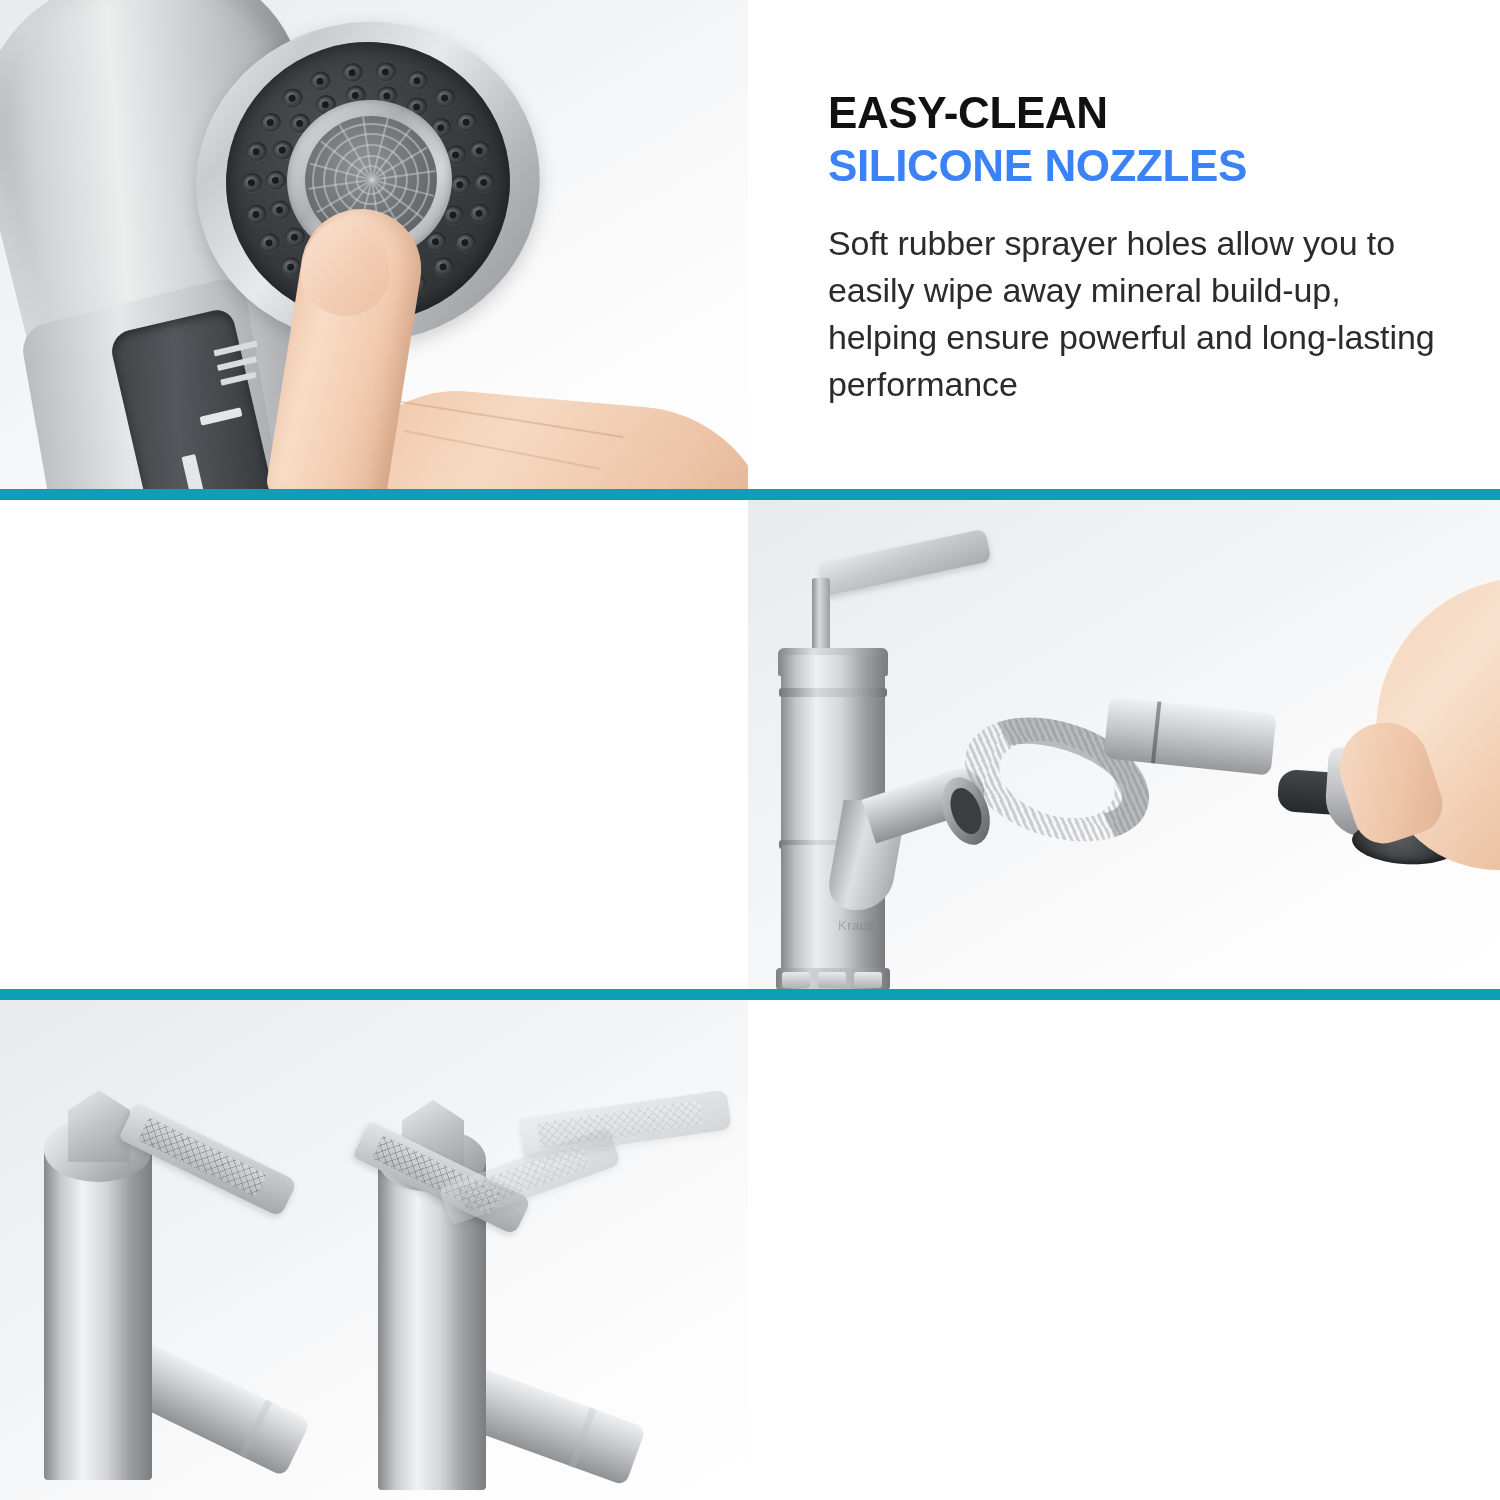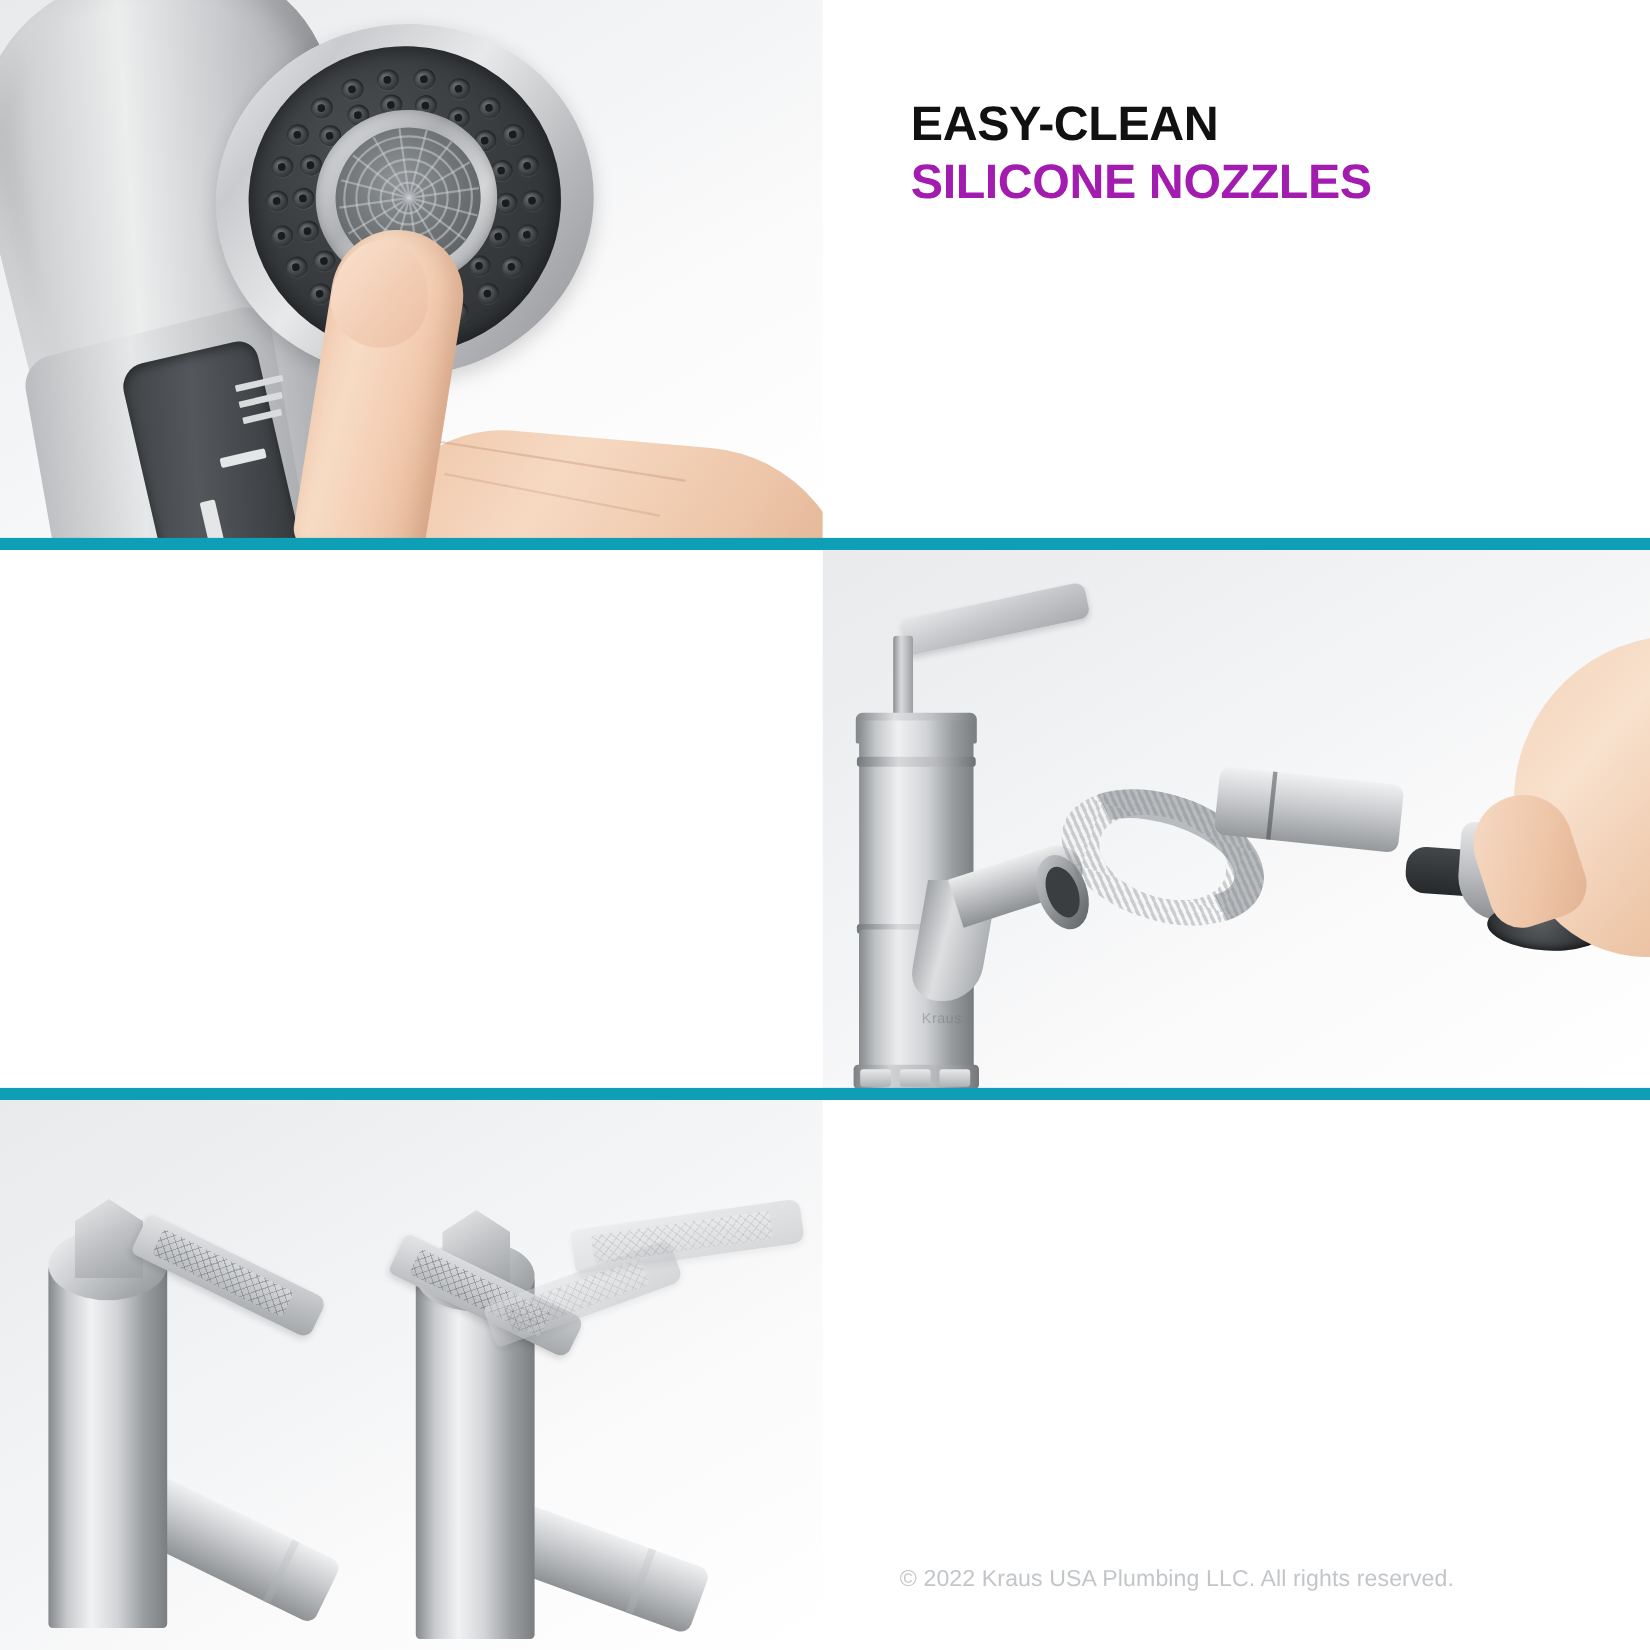--- a/index.html
+++ b/index.html
@@ -42,21 +42,21 @@
   .txtblock.ml { left:70px; top:557px; width:640px; }
 
   h2.head {
     font-size:44px;
     font-weight:bold;
     line-height:53px;
     letter-spacing:-0.4px;
     color:#111111;
     margin-bottom:10px;
   }
-  h2.head .teal { color:#a21caf; }
+  h2.head .teal { color:#3b82f6; }
   h2.head .ln { display:block; }
 
   p.body {
     font-size:34px;
     line-height:47px;
     color:#2b2b2b;
     letter-spacing:-0.1px;
     font-weight:400;
   }
   .gap { height:18px; }
@@ -471,20 +471,21 @@
     </div>
   </div>
 
   <div class="panel txt-panel p-tr">
     <div class="txtblock tr">
       <h2 class="head">
         <span class="ln">EASY-CLEAN</span>
         <span class="ln teal">SILICONE NOZZLES</span>
       </h2>
       <div class="gap"></div>
+      <p class="body">Soft rubber sprayer holes allow you to easily wipe away mineral build-up, helping ensure powerful and long-lasting performance</p>
     </div>
   </div>
 
   <div class="divider d1"></div>
 
   <div class="panel txt-panel p-ml">
     <div class="txtblock ml">
       <h2 class="head">
         <span class="ln">PULL-OUT</span>
         <span class="ln teal">SPRAYHEAD</span>
@@ -552,15 +553,14 @@
     </div>
     <div class="hd hd-lever ghost" style="left:520px; top:104px; transform:rotate(-8deg); width:210px;">
       <div class="knurl" style="width:164px"></div>
     </div>
   </div>
 
   <div class="panel txt-panel p-br">
     
   </div>
 
-  <div class="footer">© 2022 Kraus USA Plumbing LLC. All rights reserved.</div>
 
 </div>
 
 </body></html>

